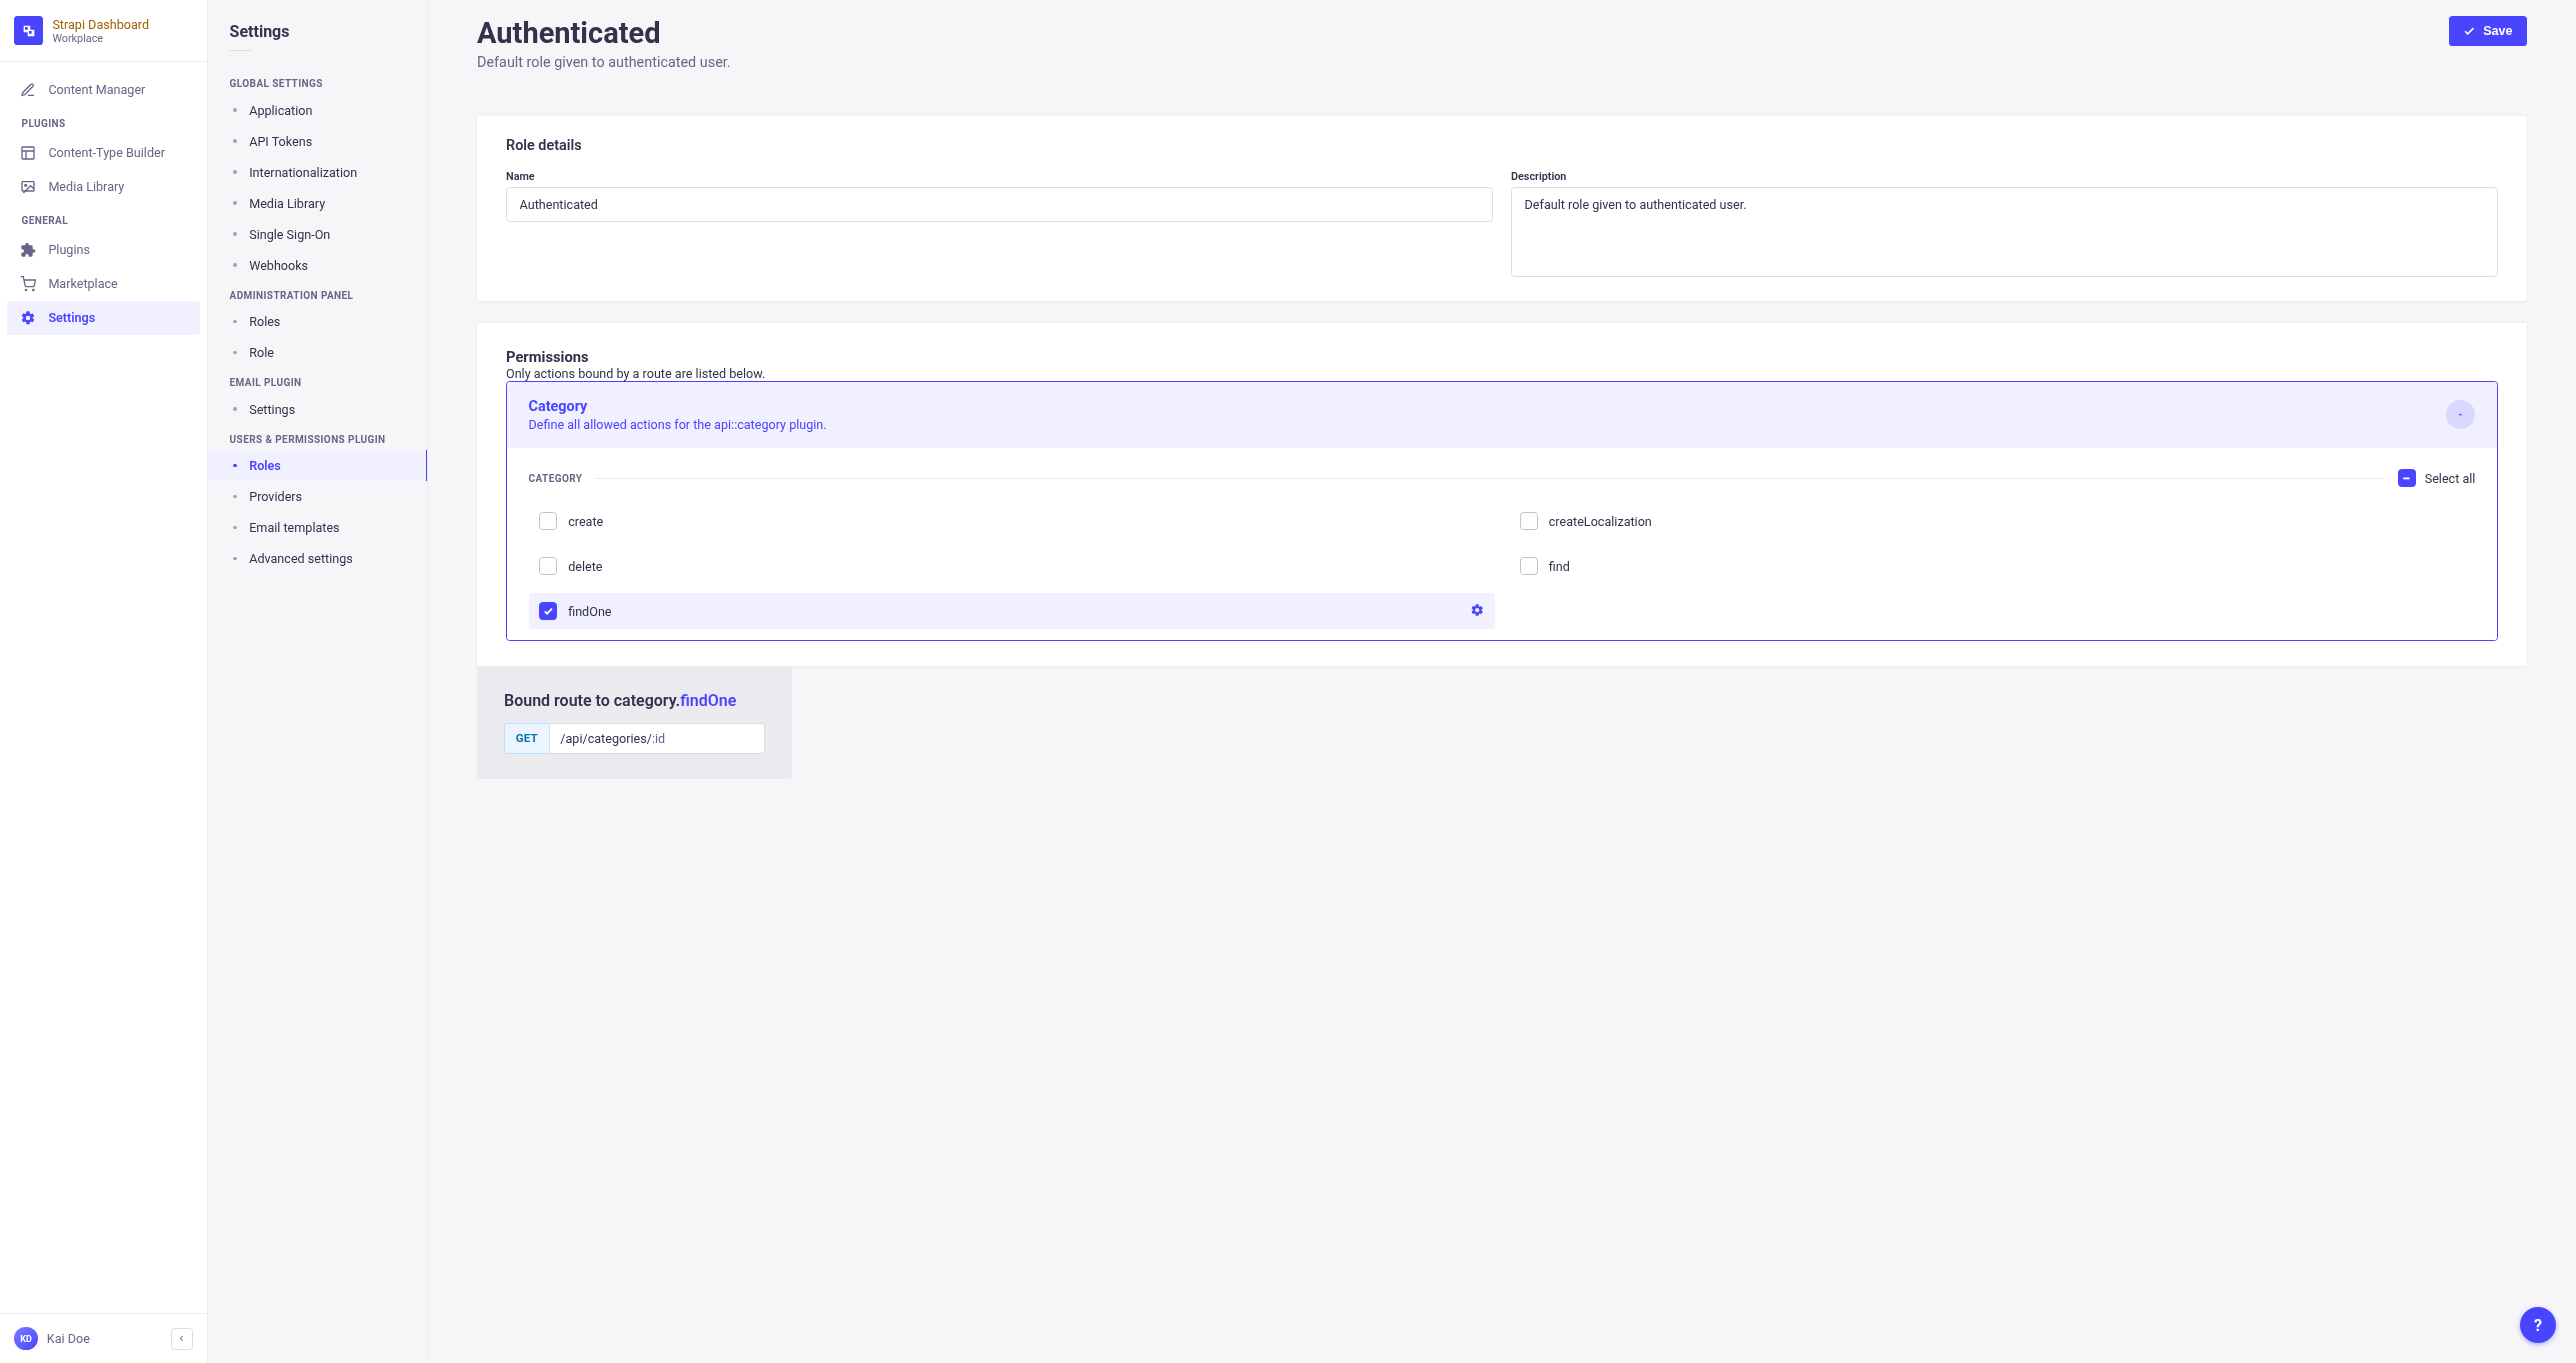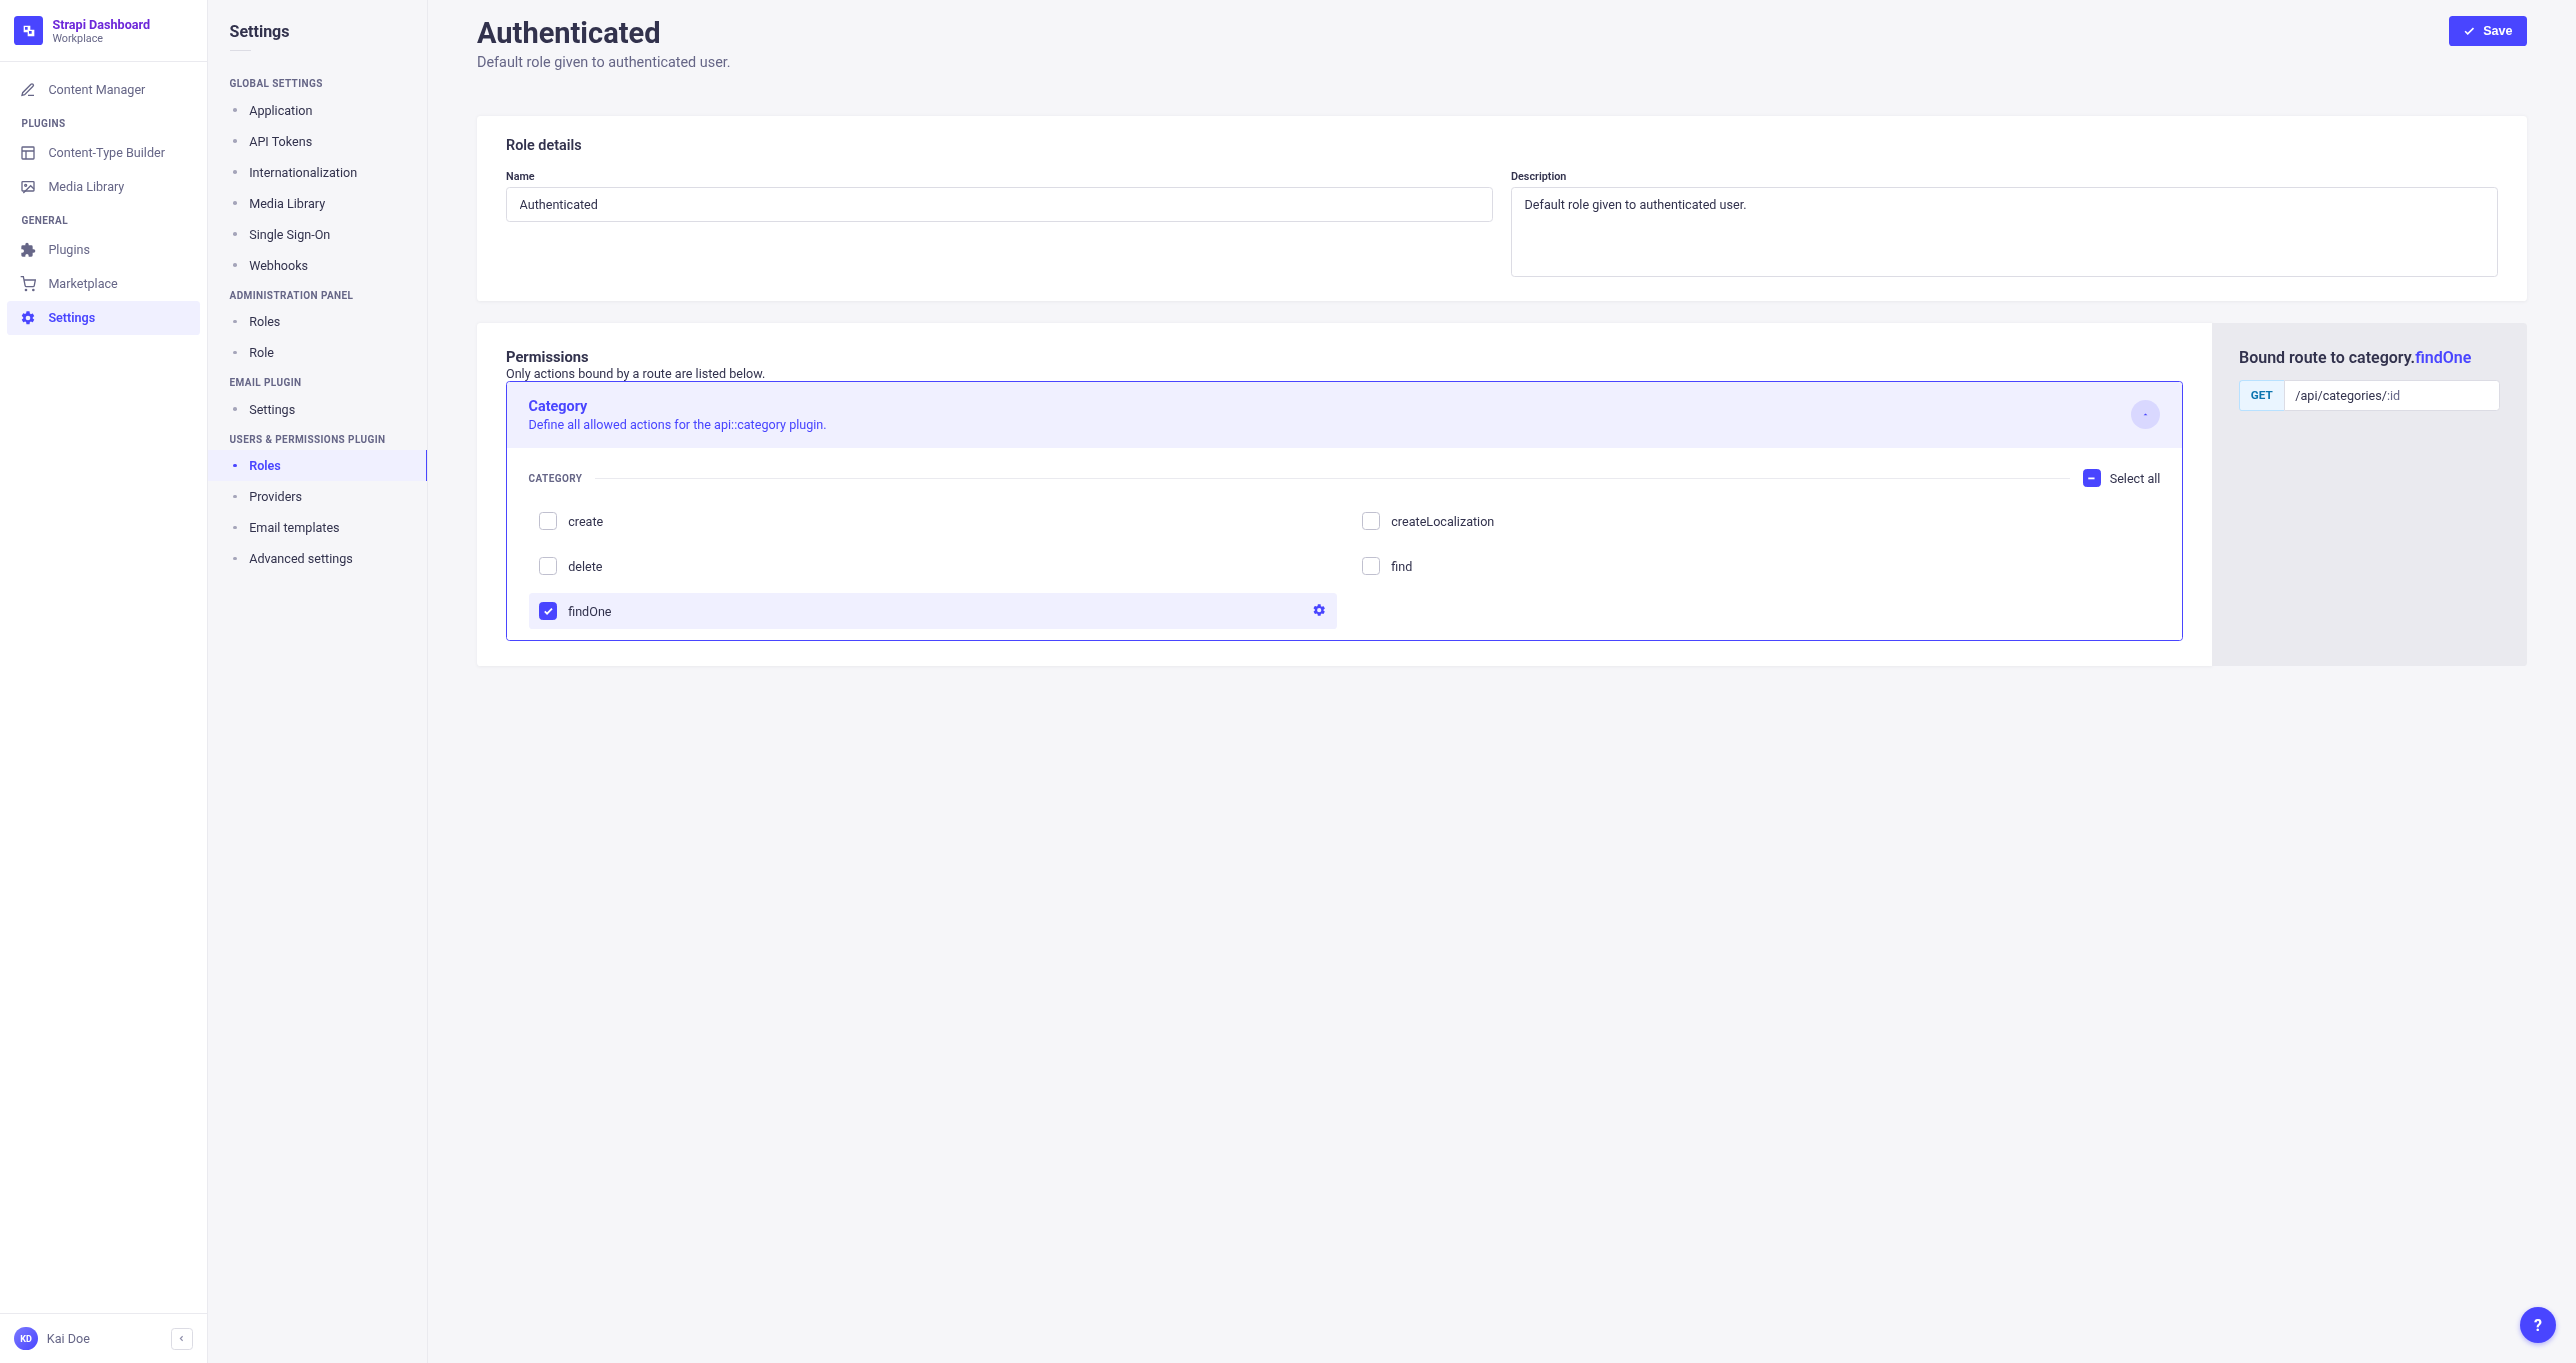--- a/index.html
+++ b/index.html
@@ -4,21 +4,21 @@
 <style>
 * { box-sizing: border-box; margin: 0; padding: 0; }
 body { font-family: -apple-system, BlinkMacSystemFont, "Segoe UI", Roboto, Helvetica, Arial, sans-serif; background: #f6f6f9; color: #32324d; font-size: 12.6px; }
 .app { display: flex; height: 100vh; }
 
 
 .nav-main { width: 208px; background: #fff; border-right: 0.9px solid #eaeaef; display: flex; flex-direction: column; }
 .nav-header { display: flex; align-items: center; padding: 16px 14.4px; border-bottom: 0.9px solid #eaeaef; gap: 9px; }
 .nav-logo { width: 29px; height: 29px; background: #4945ff; border-radius: 3.6px; display: flex; align-items: center; justify-content: center; }
 .nav-logo svg { width: 16px; height: 16px; }
-.nav-title { font-weight: 700; font-size: 12.6px; color: #6d28d9; }
+.nav-title { font-weight: 400; font-size: 12.6px; color: #a16207; }
 .nav-sub { font-size: 10.8px; color: #666687; }
 .nav-body { flex: 1; overflow-y: auto; padding: 10.8px 7.2px; }
 .nav-section-label { font-size: 10px; font-weight: 700; color: #666687; letter-spacing: 0.4px; padding: 10.8px 14.4px 7.2px; text-transform: uppercase; }
 .nav-item { display: flex; align-items: center; gap: 12.6px; padding: 9px 12.6px; border-radius: 3.6px; color: #666687; cursor: pointer; font-size: 12.6px; }
 .nav-item.active { background: #f0f0ff; color: #4945ff; font-weight: 600; }
 .nav-item svg { width: 16px; height: 16px; flex-shrink: 0; }
 .nav-footer { border-top: 0.9px solid #eaeaef; padding: 12.6px 14.4px; display: flex; align-items: center; justify-content: space-between; }
 .avatar { width: 23.4px; height: 23.4px; border-radius: 50%; background: linear-gradient(135deg, #7b79ff, #4945ff); color: #fff; display: flex; align-items: center; justify-content: center; font-size: 9px; font-weight: 700; }
 .nav-user { display: flex; align-items: center; gap: 9px; color: #666687; }
 .collapse-btn { width: 21.6px; height: 21.6px; border: 0.9px solid #dcdce4; border-radius: 3.6px; display: flex; align-items: center; justify-content: center; cursor: pointer; color: #8e8ea9; }
@@ -42,21 +42,21 @@
 .save-btn svg { width: 12.6px; height: 12.6px; }
 
 .card { background: #fff; border-radius: 3.6px; box-shadow: 0 0.9px 3.6px rgba(33,33,52,0.06); padding: 21.6px 29px; margin-bottom: 21.6px; }
 .card h3 { font-size: 14.4px; font-weight: 600; margin-bottom: 16px; color: #32324d; }
 .form-row { display: flex; gap: 18px; }
 .form-col { flex: 1; }
 .form-label { font-size: 10.8px; font-weight: 600; color: #32324d; display: block; margin-bottom: 3.6px; }
 .input, .textarea { width: 100%; border: 0.9px solid #dcdce4; border-radius: 3.6px; padding: 9px 12.6px; font-size: 12.6px; color: #32324d; font-family: inherit; }
 .textarea { resize: none; height: 90px; }
 
-.perm-layout { display: flex; gap: 0; }
+.perm-layout { display: flex; gap: 0; flex-direction: column; }
 .perm-left { flex: 1; background: #fff; border-radius: 3.6px 0 0 3.6px; box-shadow: 0 0.9px 3.6px rgba(33,33,52,0.06); padding: 25px 29px; }
 .perm-right { width: 315px; background: #eaeaef; border-radius: 0 3.6px 3.6px 0; padding: 25px 27px; }
 .perm-right h4 { font-size: 16px; color: #32324d; font-weight: 600; margin-bottom: 12.6px; }
 .perm-right .action { color: #4945ff; }
 .route-row { display: flex; }
 .route-method { background: #eaf5ff; color: #0c75af; border: 0.9px solid #b8e1ff; border-right: none; border-radius: 3.6px 0 0 3.6px; padding: 7.2px 10.8px; font-weight: 700; font-size: 11.7px; }
 .route-path { flex: 1; background: #fff; border: 0.9px solid #dcdce4; border-radius: 0 3.6px 3.6px 0; padding: 7.2px 10.8px; font-size: 12.6px; color: #32324d; }
 .route-path .param { color: #666687; }
 
 .accordion { border: 0.9px solid #4945ff; border-radius: 3.6px; }

